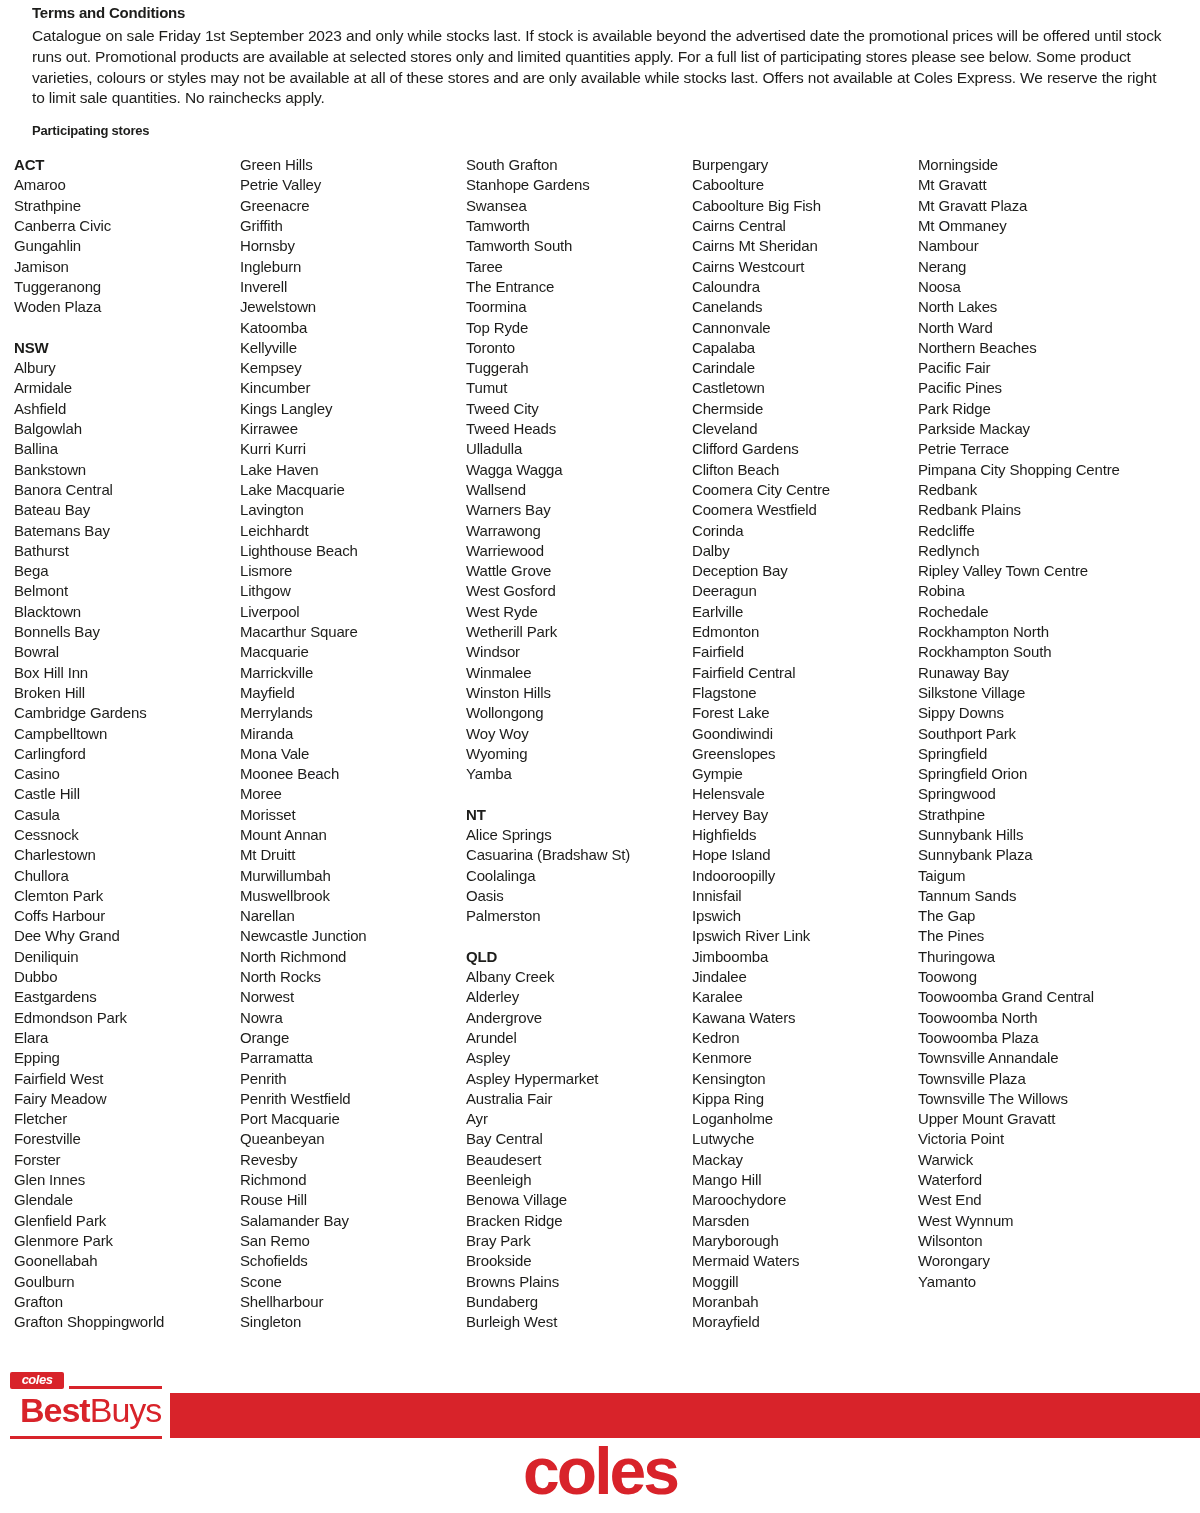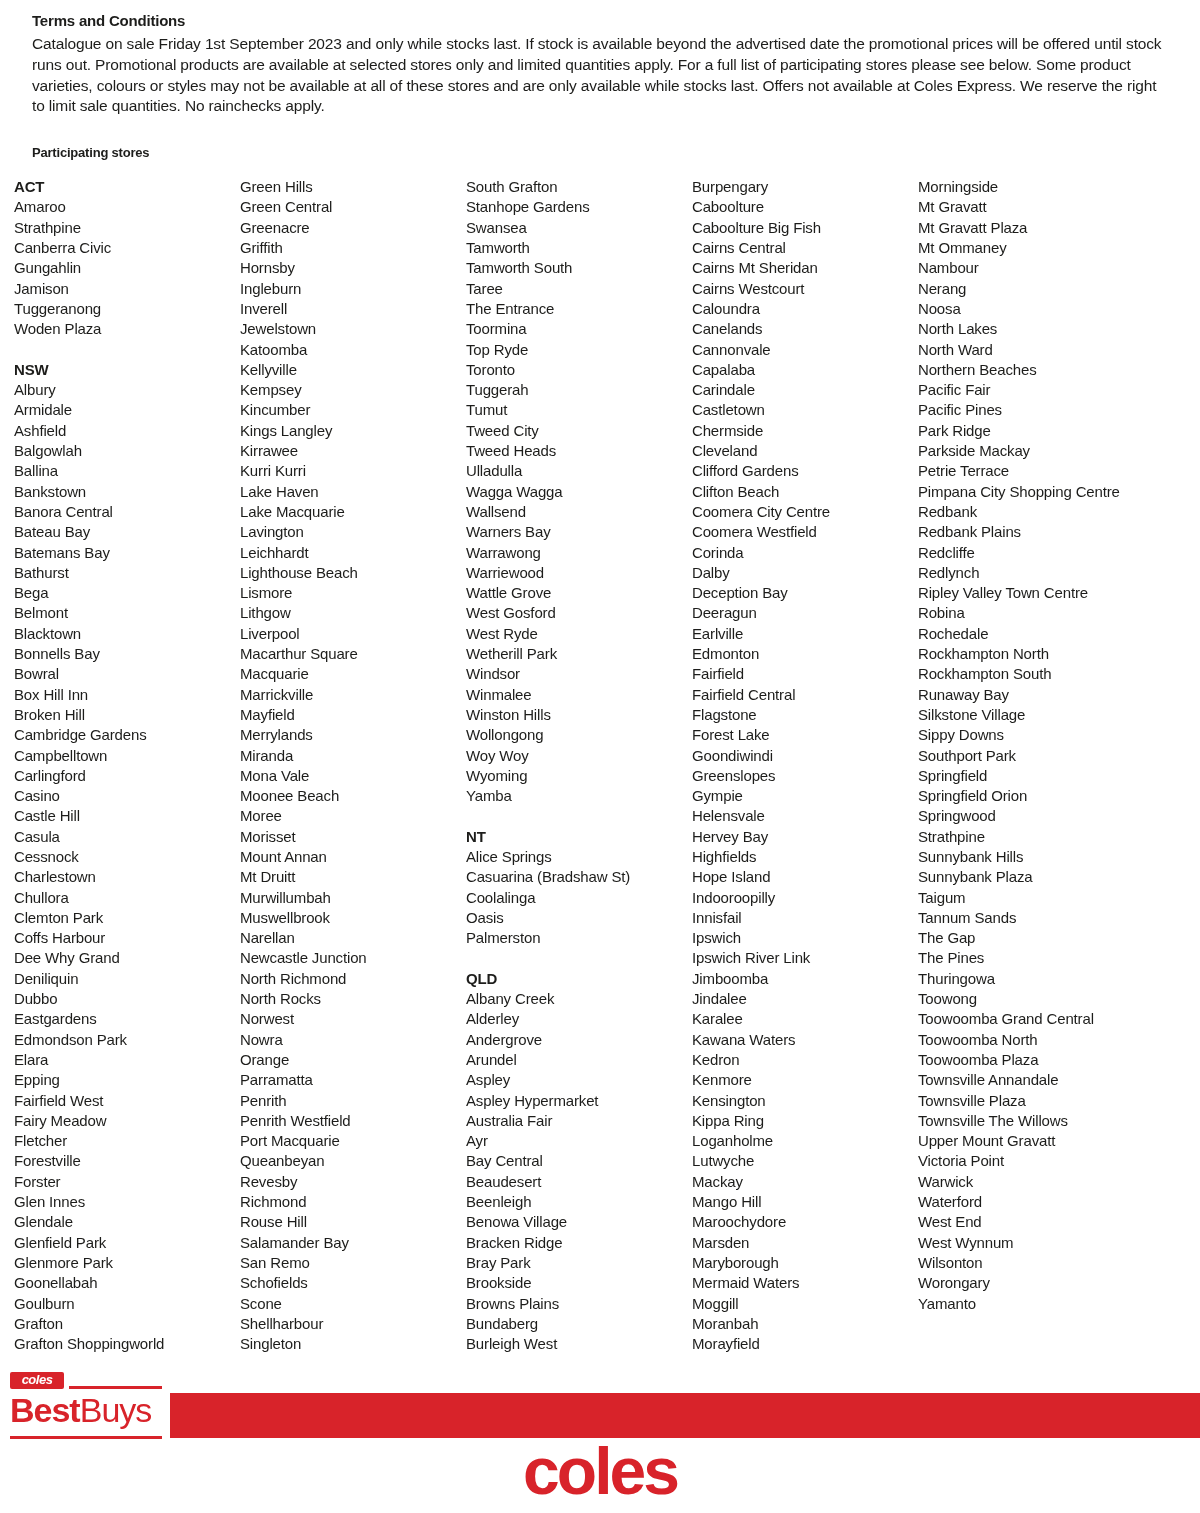--- a/index.html
+++ b/index.html
@@ -6,33 +6,33 @@
   html, body { width: 1200px; }
   body {
     width: 1200px;
     height: 1513px;
     position: relative;
     background: #ffffff;
     font-family: "Liberation Sans", sans-serif;
     color: #1d1d1b;
     overflow: hidden;
   }
-  .content { padding: 12px 30px 0 32px; }
+  .content { padding: 4px 30px 0 32px; }
   .terms-heading {
     font-size: 15px;
     font-weight: bold;
     letter-spacing: -0.2px;
     margin-bottom: 5px;
   }
   .terms-body {
     font-size: 15.5px;
     line-height: 20.8px;
     letter-spacing: -0.15px;
     max-width: 1140px;
-    margin-bottom: 28px;
+    margin-bottom: 14px;
   }
   .stores-heading {
     font-size: 13px;
     font-weight: bold;
     letter-spacing: -0.2px;
     margin-bottom: 18px;
   }
   .columns { display: flex; justify-content: center; }
   .col { width: 226px; flex: 0 0 226px; }
   .col:last-child { width: 270px; flex: 0 0 270px; }
@@ -64,21 +64,21 @@
     line-height: 16px;
     letter-spacing: -0.5px;
   }
   .tag-rule {
     position: absolute;
     left: 59px; top: 14px;
     width: 93px; height: 3px;
   }
   .bestbuys-word {
     position: absolute;
-    left: 0; top: 19px;
+    left: 10px; top: 19px;
     font-size: 34px;
     letter-spacing: -1px;
     line-height: 38px;
     white-space: nowrap;
   }
   .bestbuys-word .best { font-weight: bold; }
   .bestbuys-word .buys { font-weight: normal; }
   .bestbuys-underline {
     position: absolute;
     left: 0; top: 64px;
@@ -163,21 +163,21 @@
         <div class="row store">Glendale</div>
         <div class="row store">Glenfield Park</div>
         <div class="row store">Glenmore Park</div>
         <div class="row store">Goonellabah</div>
         <div class="row store">Goulburn</div>
         <div class="row store">Grafton</div>
         <div class="row store">Grafton Shoppingworld</div>
       </div>
     <div class="col">
         <div class="row store">Green Hills</div>
-        <div class="row store">Green Central</div>
+        <div class="row store">Petrie Valley</div>
         <div class="row store">Greenacre</div>
         <div class="row store">Griffith</div>
         <div class="row store">Hornsby</div>
         <div class="row store">Ingleburn</div>
         <div class="row store">Inverell</div>
         <div class="row store">Jewelstown</div>
         <div class="row store">Katoomba</div>
         <div class="row store">Kellyville</div>
         <div class="row store">Kempsey</div>
         <div class="row store">Kincumber</div>

